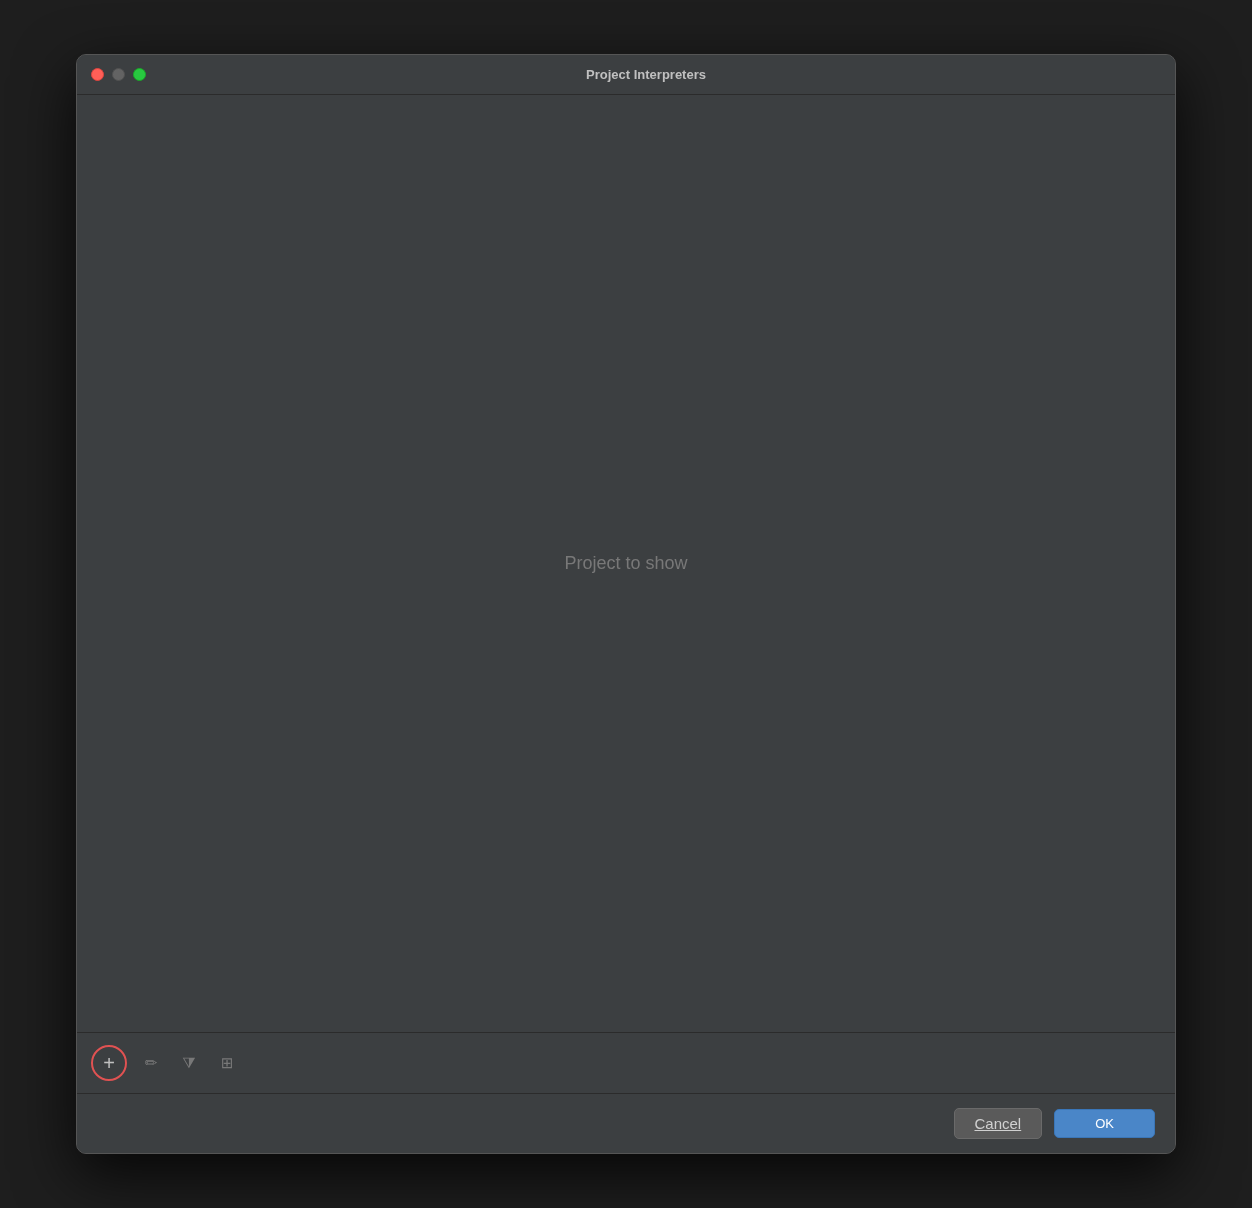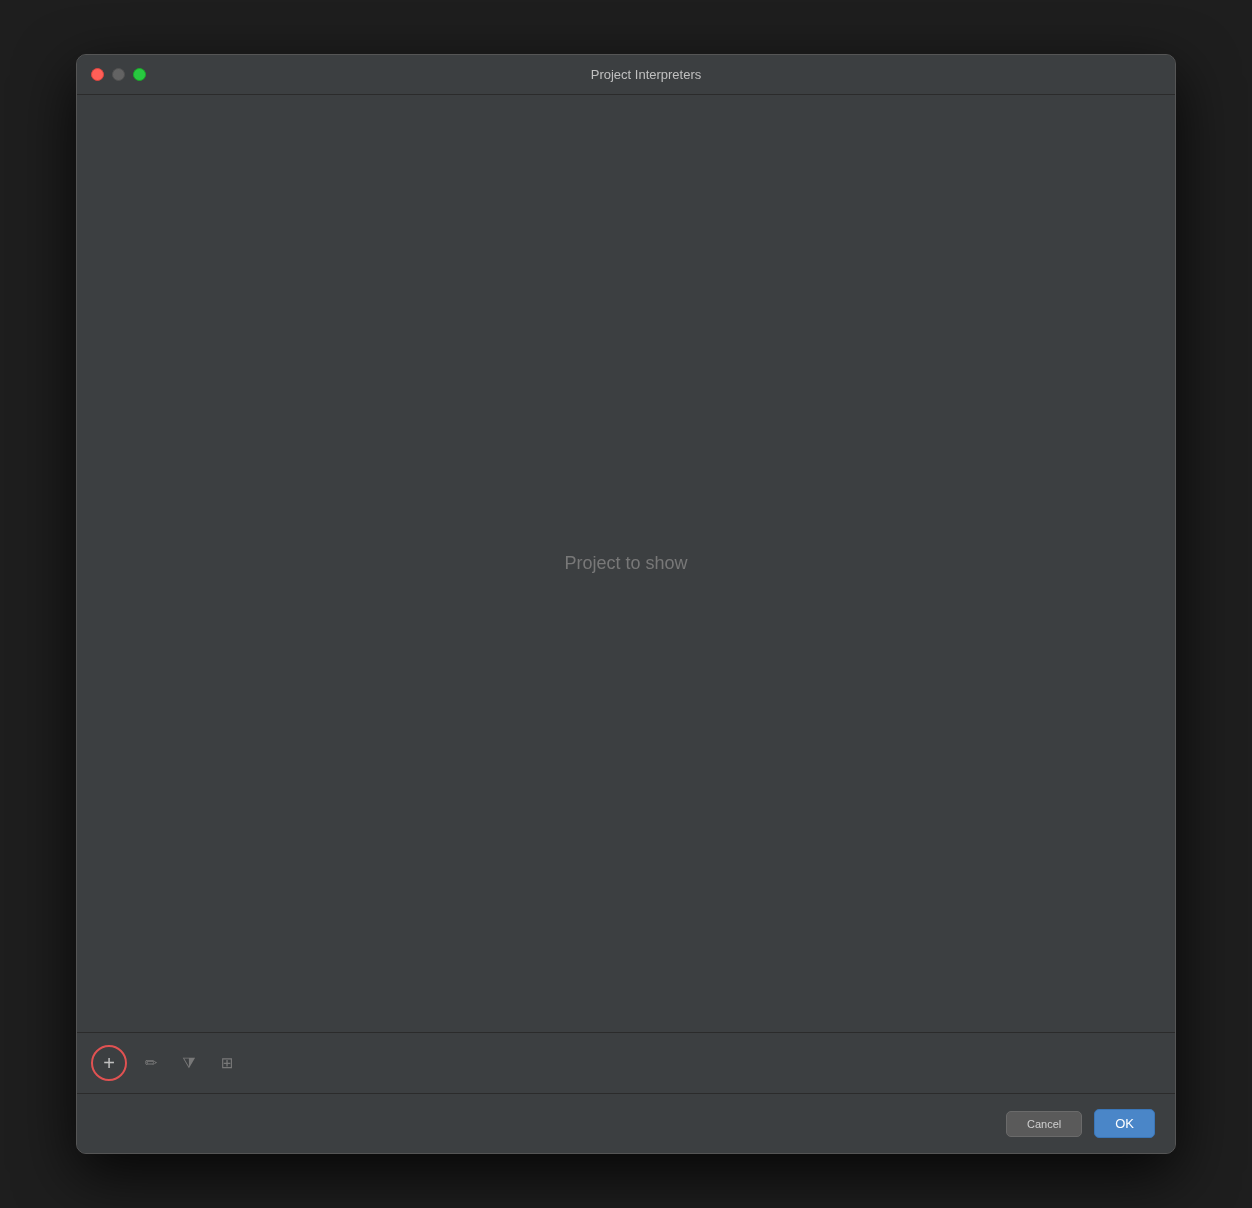--- a/index.html
+++ b/index.html
@@ -66,21 +66,21 @@
     }
 
     .traffic-light.maximize {
       background: #28c840;
       border: 1px solid #1aab29;
     }
 
     .title-text {
       color: #c0c0c0;
       font-size: 13px;
-      font-weight: 400;
+      font-weight: 700;
       padding-left: 40px;
     }
 
     .content-area {
       flex: 1;
       background: #3c3f41;
       display: flex;
       align-items: center;
       justify-content: center;
       position: relative;
@@ -144,27 +144,28 @@
       flex-shrink: 0;
       border-top: 1px solid #2b2b2b;
     }
 
     .btn-cancel {
       padding: 6px 20px;
       background: #5a5a5a;
       border: 1px solid #6a6a6a;
       border-radius: 5px;
       color: #d0d0d0;
-      font-size: 11px;
+      font-size: 15px;
       cursor: pointer;
       font-family: inherit;
+      text-decoration: underline;
     }
 
     .btn-ok {
-      padding: 6px 20px;
+      padding: 6px 40px;
       background: #4a86c8;
       border: 1px solid #3a76b8;
       border-radius: 5px;
       color: #ffffff;
       font-size: 13px;
       cursor: pointer;
       font-family: inherit;
       font-weight: 500;
     }
   </style>

